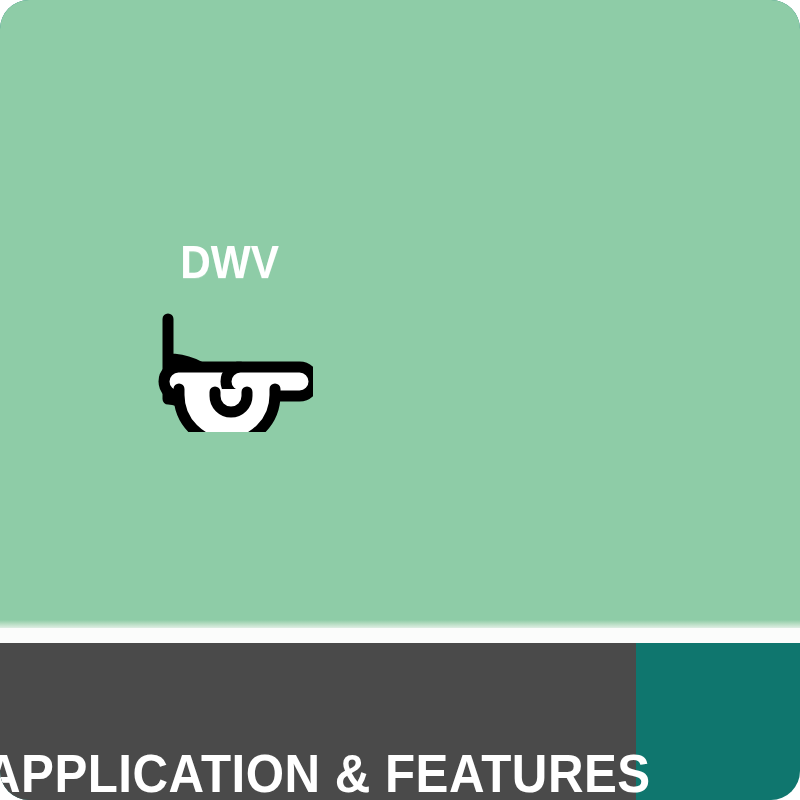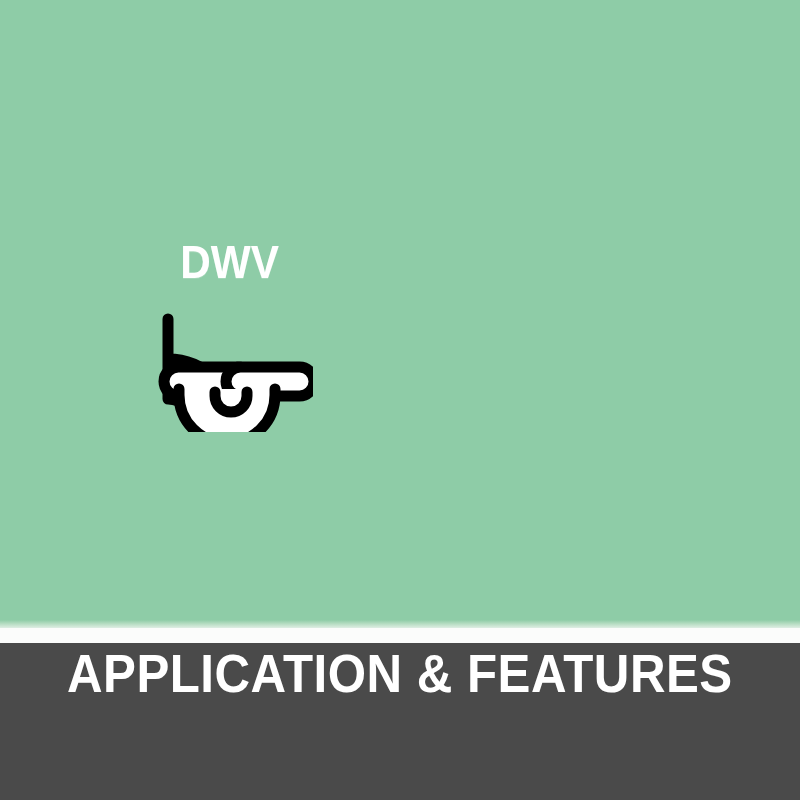--- a/index.html
+++ b/index.html
@@ -12,20 +12,21 @@
     height: 800px;
     overflow: hidden;
     font-family: "Liberation Sans", sans-serif;
   }
   #poster {
     position: relative;
     width: 800px;
     height: 800px;
     background: #0f766e;
     overflow: hidden;
+    border-radius: 29px;
   }
   
   #hero {
     position: absolute;
     left: 0;
     top: 0;
     width: 800px;
     height: 627px;
     background: #8ECCA7;
   }
@@ -44,25 +45,25 @@
     top: 628px;
     width: 800px;
     height: 15px;
     background: #fbfcfb;
   }
   
   #banner {
     position: absolute;
     left: 0;
     top: 643px;
-    width: 800px;
+    width: 636px;
     height: 157px;
     background: #4A4A4A;
     display: flex;
-    align-items: flex-start;
+    align-items: flex-end;
     justify-content: center;
   }
   #banner-text {
     color: #ffffff;
     font-family: "Liberation Sans Narrow", "Liberation Sans", sans-serif;
     font-weight: bold;
     font-size: 53px;
     letter-spacing: 0.5px;
     line-height: 1;
     transform: scaleX(0.93);

